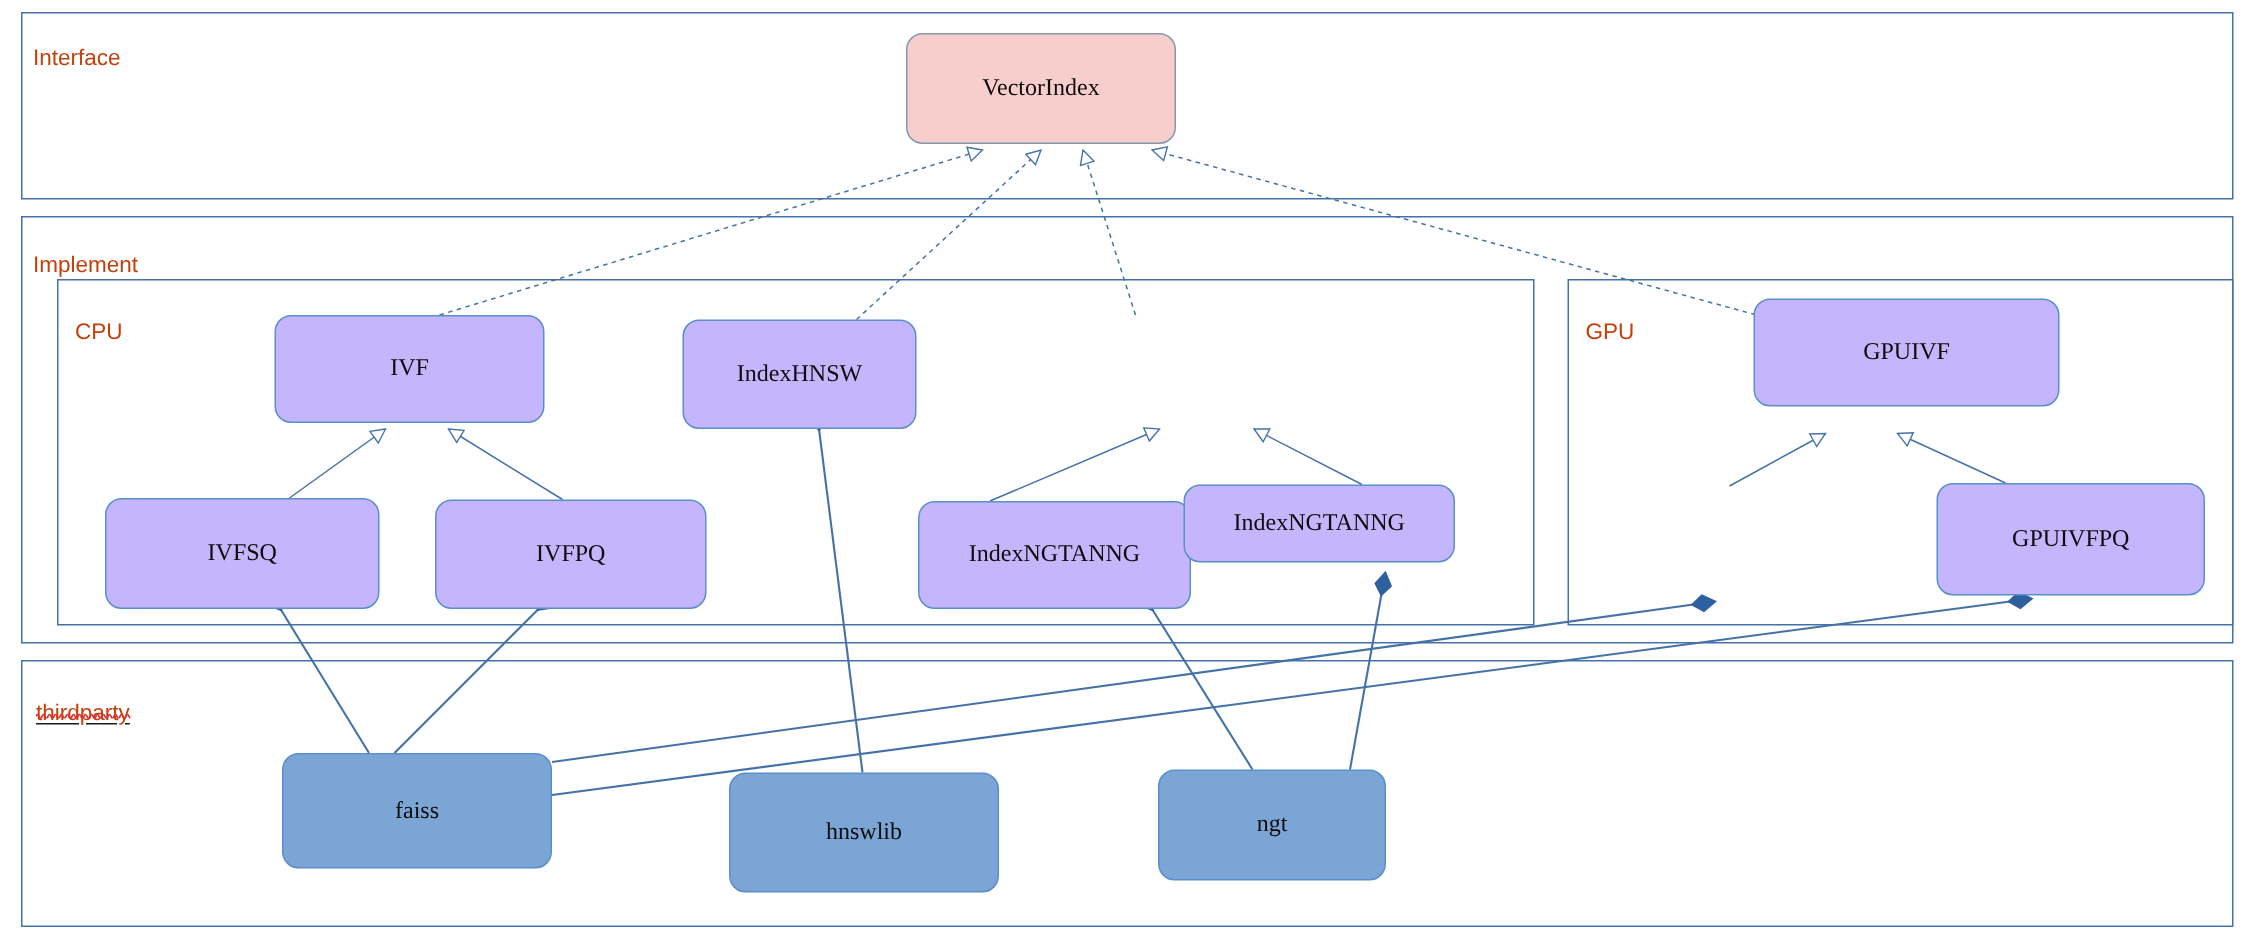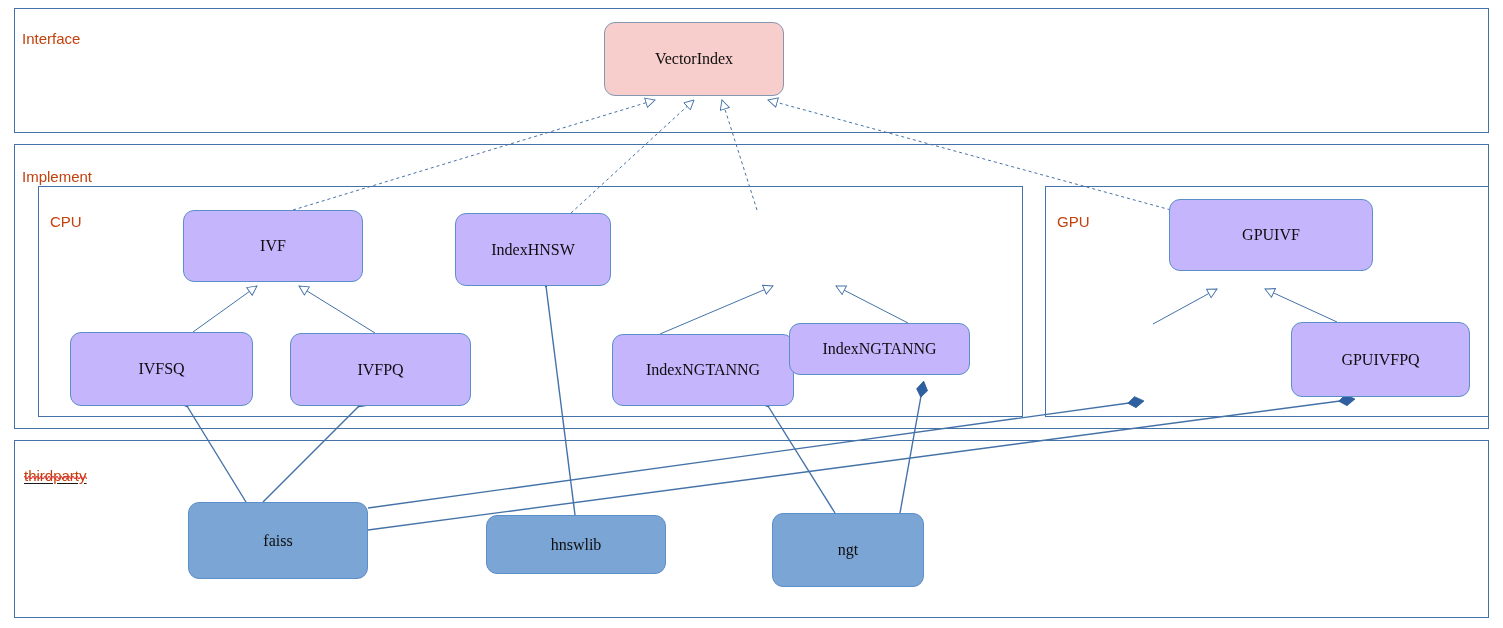--- a/index.html
+++ b/index.html
@@ -134,16 +134,16 @@
   <div class="node pink" id="n-vectorindex" style="left: 604px; top: 22px; width: 180px; height: 74px;">VectorIndex</div>
   <div class="node green" id="n-ivf" style="left: 183px; top: 210px; width: 180px; height: 72px;">IVF</div>
   <div class="node green" id="n-indexhnsw" style="left: 455px; top: 213px; width: 156px; height: 73px;">IndexHNSW</div>
   <div class="node green" id="n-ivfsq" style="left: 70px; top: 332px; width: 183px; height: 74px;">IVFSQ</div>
   <div class="node green" id="n-ivfpq" style="left: 290px; top: 333px; width: 181px; height: 73px;">IVFPQ</div>
   <div class="node green" id="n-indexngtonng" style="left: 612px; top: 334px; width: 182px; height: 72px;">IndexNGTANNG</div>
   <div class="node green" id="n-indexngtanng" style="left: 789px; top: 323px; width: 181px; height: 52px;">IndexNGTANNG</div>
   <div class="node green" id="n-gpuivf" style="left: 1169px; top: 199px; width: 204px; height: 72px;">GPUIVF</div>
   <div class="node green" id="n-gpuivfpq" style="left: 1267px; top: 322px; width: 179px; height: 75px; margin-left: 24px;">GPUIVFPQ</div>
   <div class="node blue" id="n-faiss" style="left: 188px; top: 502px; width: 180px; height: 77px; text-align: right;">faiss</div>
-  <div class="node blue" id="n-hnswlib" style="left: 486px; top: 515px; width: 180px; height: 59px;">hnswlib</div>
+  <div class="node blue" id="n-hnswlib" style="left: 486px; top: 515px; width: 180px; height: 80px;">hnswlib</div>
   <div class="node blue" id="n-ngt" style="left: 772px; top: 513px; width: 152px; height: 74px;">ngt</div>
 
 </div>
 
 </body></html>

